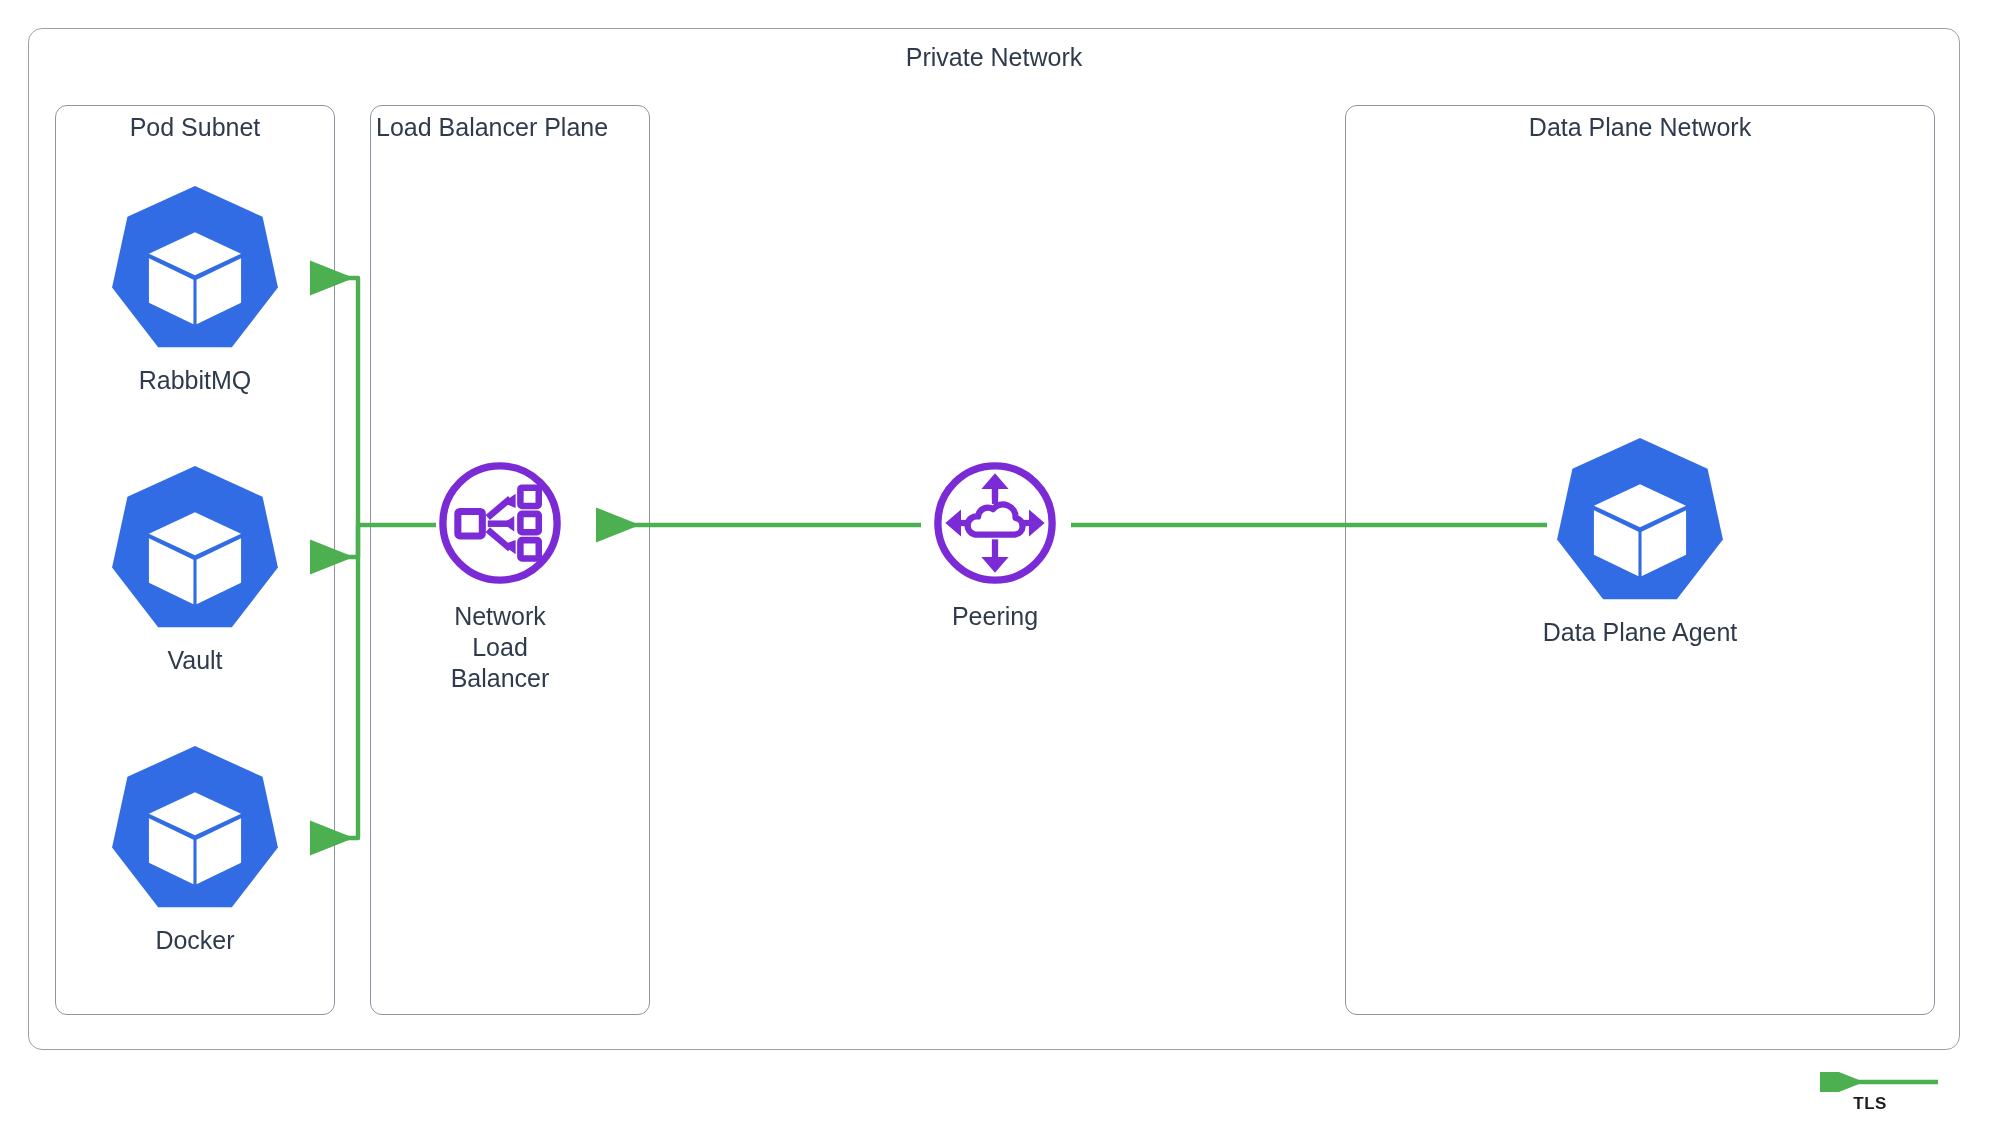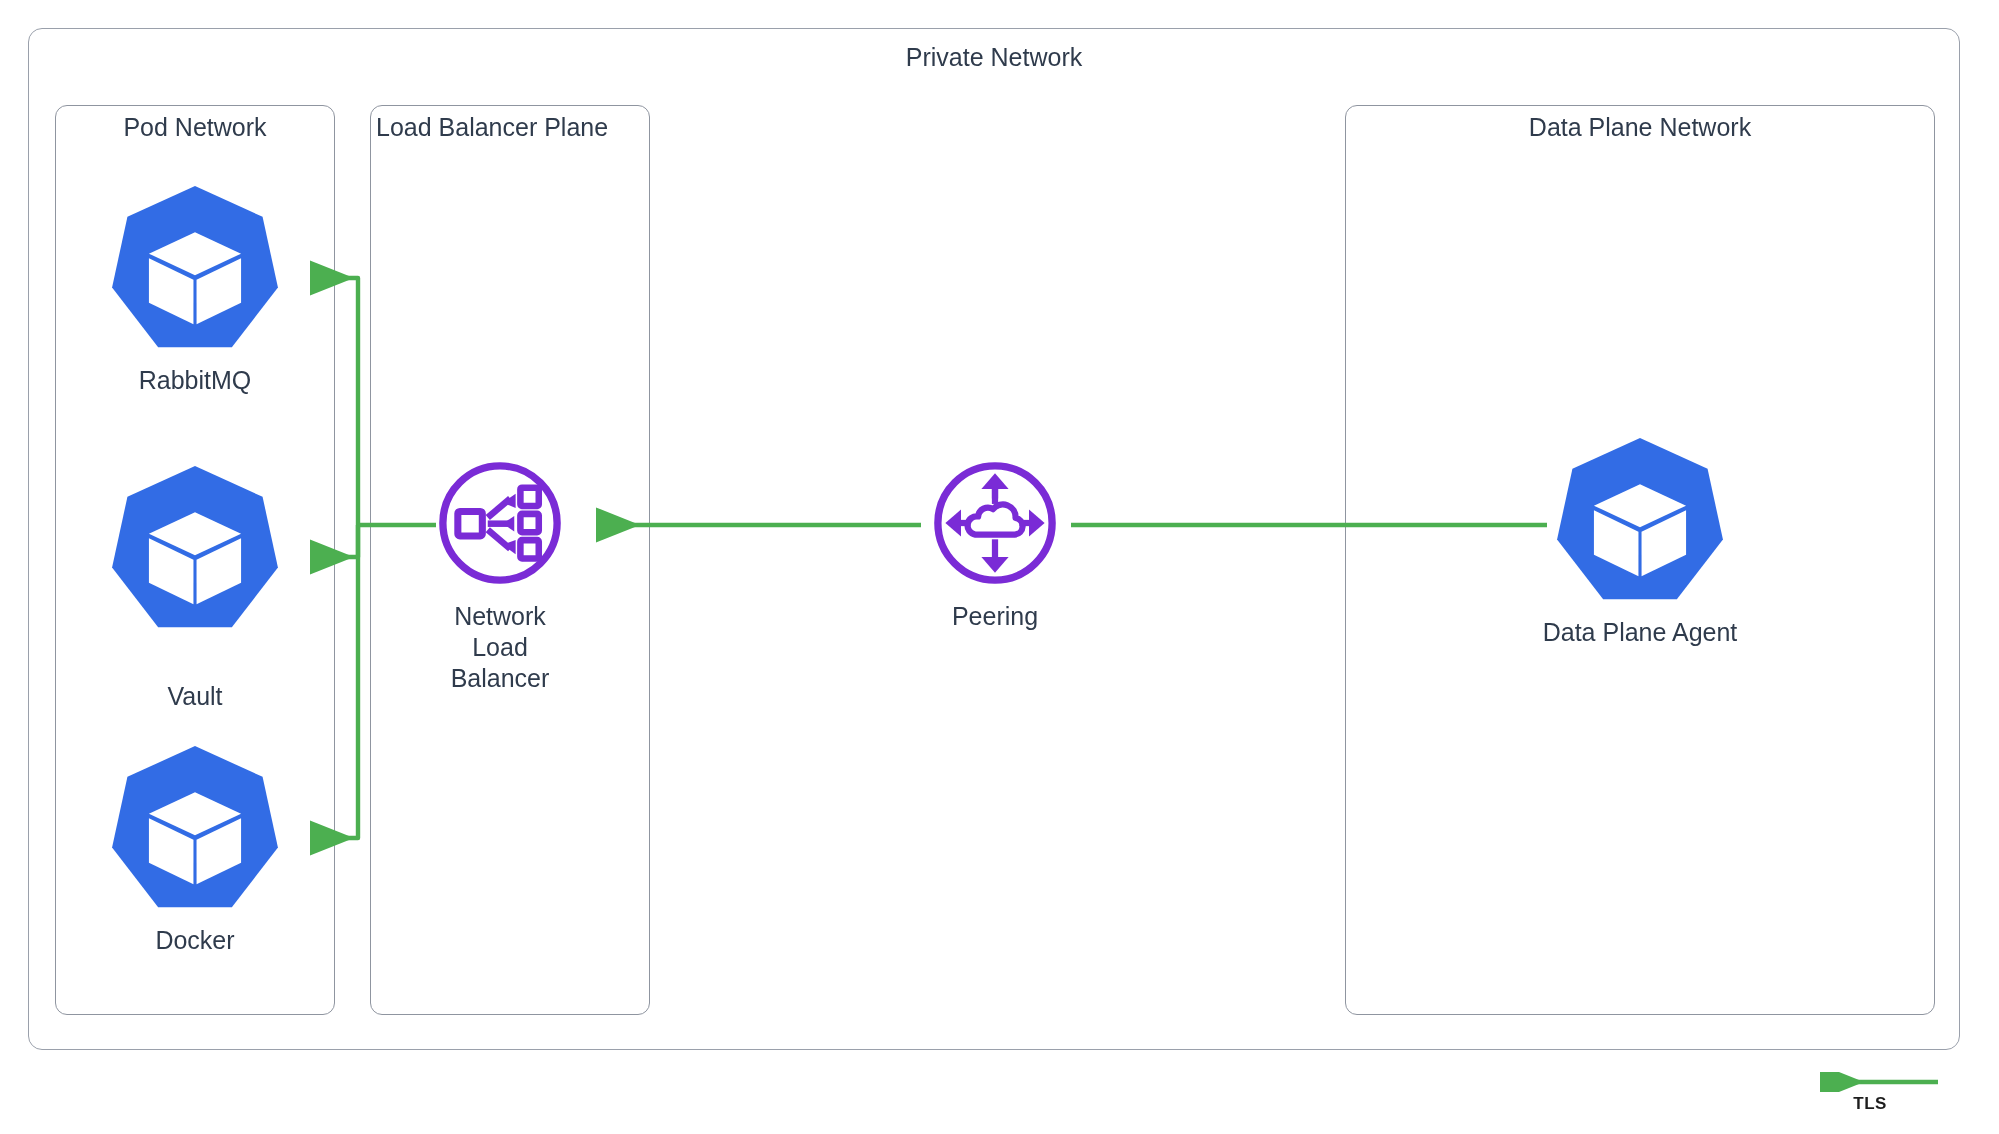--- a/index.html
+++ b/index.html
@@ -92,21 +92,21 @@
 </style>
 </head>
 <body>
 
 <div id="canvas">
 
   <div class="group-box outer" style="left:28px; top:28px; width:1932px; height:1022px;"></div>
   <div class="group-title" style="left:28px; top:42px; width:1932px;">Private Network</div>
 
   <div class="group-box" style="left:55px; top:105px; width:280px; height:910px;"></div>
-  <div class="group-title" style="left:55px; top:112px; width:280px;">Pod Network</div>
+  <div class="group-title" style="left:55px; top:112px; width:280px;">Pod Subnet</div>
 
   <div class="group-box" style="left:370px; top:105px; width:280px; height:910px;"></div>
   <div class="group-title" style="left:376px; top:112px; width:268px; text-align:left;">Load Balancer Plane</div>
 
   <div class="group-box" style="left:1345px; top:105px; width:590px; height:910px;"></div>
   <div class="group-title" style="left:1345px; top:112px; width:590px;">Data Plane Network</div>
 
   <div class="node" style="left:97px; top:183px; width:196px;">
     <span class="node-icon">
       <svg width="196" height="172" viewBox="0 0 120 112" xmlns="http://www.w3.org/2000/svg">
@@ -114,21 +114,21 @@
         <g fill="#ffffff">
           <polygon points="60,32 90,46 60,60 30,46"></polygon>
           <polygon points="30,49 59,63 59,92 30,78"></polygon>
           <polygon points="61,63 90,49 90,78 61,92"></polygon>
         </g>
       </svg>
     </span>
     <span class="node-label">RabbitMQ</span>
   </div>
 
-  <div class="node" style="left:97px; top:463px; width:196px;gap:36px;">
+  <div class="node" style="left:97px; top:463px; width:196px;">
     <span class="node-icon">
       <svg width="196" height="172" viewBox="0 0 120 112" xmlns="http://www.w3.org/2000/svg">
         <path d="M60 2 L104 22 L114 68 L84 107 L36 107 L6 68 L16 22 Z" fill="#326CE5"></path>
         <g fill="#ffffff">
           <polygon points="60,32 90,46 60,60 30,46"></polygon>
           <polygon points="30,49 59,63 59,92 30,78"></polygon>
           <polygon points="61,63 90,49 90,78 61,92"></polygon>
         </g>
       </svg>
     </span>

